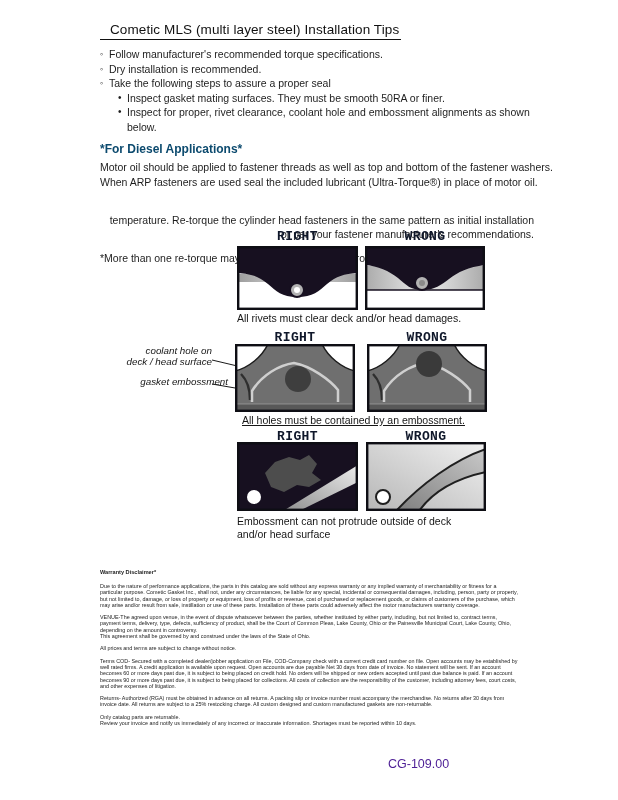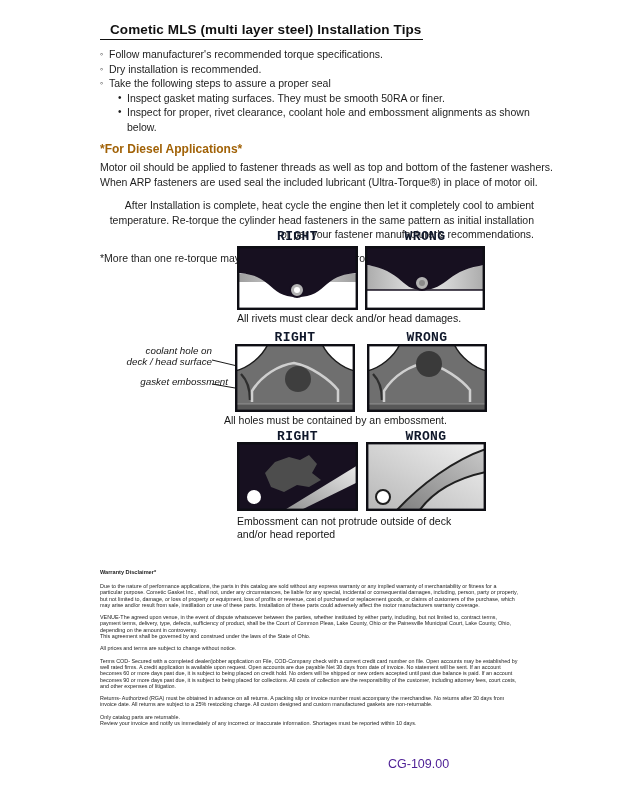--- a/index.html
+++ b/index.html
@@ -6,28 +6,28 @@
   body{
     width:618px;height:800px;position:relative;background:#ffffff;
     font-family:"Liberation Sans", sans-serif;color:#1d1d1d;
     -webkit-font-smoothing:antialiased;overflow:hidden;
   }
   .abs{position:absolute;}
 
   
   .text-col{position:absolute;left:100px;top:20px;width:434px;}
   .doc-title{
-    display:inline-block;font-size:13.5px;font-weight:bold;letter-spacing:.1px;
+    display:inline-block;font-size:13.5px;font-weight:normal;letter-spacing:.1px;
     border-bottom:1.6px solid #111;padding:0 2px 2px 10px;margin:0 0 7px 0;color:#111;
   }
   .bullet-line{display:flex;font-size:10.5px;line-height:14.5px;}
   .bullet-line .marker{width:9px;flex:0 0 9px;font-size:9px;line-height:14.5px;text-align:left;}
   .bullet-line.sub{margin-left:18px;}
   .bullet-line.sub .marker{font-size:10px;}
-  .diesel-heading{font-size:12px;font-weight:bold;margin:8px 0 4px 0;color:#a16207;}
+  .diesel-heading{font-size:12px;font-weight:bold;margin:8px 0 4px 0;color:#0c4a6e;}
   .para{font-size:10.5px;line-height:14.5px;margin:0 0 9px 0;text-align:right;}
   .para .line{white-space:nowrap;}
   .note-line{font-size:10.5px;line-height:14.5px;margin-top:3px;}
 
   
   .fig-label{font-size:13px;font-weight:bold;color:#0f172a;text-align:center;letter-spacing:.4px;font-family:Liberation Mono, monospace;}
   .fig-caption{font-size:10.5px;line-height:12.5px;color:#161616;}
   .panel{display:block;}
   .panel svg{display:block;width:100%;height:100%;}
   .side-label{font-size:9.8px;line-height:10.5px;text-align:right;color:#161616;font-style:italic;}
@@ -69,21 +69,21 @@
     </div>
   </div>
 
   <div>
     <div class="diesel-heading">*For Diesel Applications*</div>
     <p class="para">
       <span class="line">Motor oil should be applied to fastener threads as well as top and bottom of the fastener washers.</span><br>
       <span class="line">When ARP fasteners are used seal the included lubricant (Ultra-Torque®) in place of motor oil.</span>
     </p>
     <p class="para">
-      <span class="line">After Installation is complete, heat cycle the engine then let it completely cool to ambient</span><br>
+      <br>
       <span class="line">temperature. Re-torque the cylinder head fasteners in the same pattern as initial installation</span><br>
       <span class="line">or per your fastener manufacturer's recommendations.</span>
     </p>
     <div class="note-line">*More than one re-torque may be required to achieve proper fastener stretch*</div>
   </div>
 </div>
 
 <div class="abs fig-label" style="left:237px;top:229px;width:121px;">RIGHT</div>
 <div class="abs fig-label" style="left:365px;top:229px;width:120px;">WRONG</div>
 
@@ -161,21 +161,21 @@
     <path d="M120,0 H87 C93,13 107,24 120,27 Z" fill="#ffffff" stroke="#1c1c1c" stroke-width="1.5"></path>
     <path d="M6,30 C12,36 15,44 15,56" stroke="#2e2e2e" stroke-width="2.4" fill="none"></path>
     <path d="M17,58 V47 C27,31 44,21 59,19 C76,22 95,36 103,46 V58" fill="none" stroke="#cfcfcf" stroke-width="2.5" stroke-linejoin="round"></path>
     <circle cx="62" cy="20" r="13" fill="#3a3a3a"></circle>
     <rect x="0" y="60" width="120" height="8" fill="#585858"></rect>
     <line x1="0" y1="60" x2="120" y2="60" stroke="#9c9c9c" stroke-width="0.8"></line>
     <rect x="1.2" y="1.2" width="117.6" height="65.6" fill="none" stroke="#0e0e14" stroke-width="2.4"></rect>
   </svg>
 </div>
 
-<div class="abs fig-caption" style="left:224px;top:414px;width:280px;">All holes must be contained by an embossment.</div>
+<div class="abs fig-caption" style="left:242px;top:414px;width:280px;text-decoration:underline;">All holes must be contained by an embossment.</div>
 
 <div class="abs fig-label" style="left:237px;top:429px;width:121px;">RIGHT</div>
 <div class="abs fig-label" style="left:366px;top:429px;width:120px;">WRONG</div>
 
 <div class="abs panel" style="left:237px;top:442px;width:121px;height:69px;">
   <svg viewBox="0 0 121 69" preserveAspectRatio="none" aria-hidden="true">
     <defs>
       <linearGradient id="g3r" x1="0" y1="1" x2="1" y2="0">
         <stop offset="0" stop-color="#8f8f8f"></stop>
           <stop offset="1" stop-color="#ececec"></stop>
@@ -201,21 +201,21 @@
           <stop offset="1" stop-color="#c9c9c9"></stop>
       </linearGradient>
     </defs>
     <rect width="120" height="69" fill="url(#g3w)"></rect>
     <path d="M30,69 C55,42 88,18 120,7 L120,30 C92,36 68,48 53,69 Z" fill="url(#g3w2)" stroke="#1f1f1f" stroke-width="2"></path>
     <circle cx="17" cy="55" r="7" fill="#ffffff" stroke="#1f1f1f" stroke-width="2"></circle>
     <rect x="1.2" y="1.2" width="117.6" height="66.6" fill="none" stroke="#0e0e14" stroke-width="2.4"></rect>
   </svg>
 </div>
 
-<div class="abs fig-caption" style="left:237px;top:515px;width:240px;">Embossment can not protrude outside of deck and/or head reported</div>
+<div class="abs fig-caption" style="left:237px;top:515px;width:240px;">Embossment can not protrude outside of deck and/or head surface</div>
 
 <div class="disclaimer">
   <div class="d-head">Warranty Disclaimer*</div>
   <p>Due to the nature of performance applications, the parts in this catalog are sold without any express warranty or any implied warranty of merchantability or fitness for a particular purpose.  Cometic Gasket Inc., shall not, under any circumstances, be liable for any special, incidental or consequential damages, including, person, party or property, but not limited to, damage, or loss of property or equipment, loss of profits or revenue, cost of purchased or replacement goods, or claims of customers of the purchase, which may arise and/or result from sale, instillation or use of these parts.  Installation of these parts could adversely affect the motor manufacturers warranty coverage.</p>
   <p class="tight">VENUE-The agreed upon venue, in the event of dispute whatsoever between the parties, whether instituted by either party, including, but not limited to, contract terms, payment terms, delivery, type, defects, sufficiency of product, shall be the Court of Common Pleas, Lake County, Ohio or the Painesville Municipal Court, Lake County, Ohio, depending on the amount in controversy.</p>
   <p>This agreement shall be governed by and construed under the laws of the State of Ohio.</p>
   <p>All prices and terms are subject to change without notice.</p>
   <p>Terms COD- Secured with a completed dealer/jobber application on File, COD-Company check with a current credit card number on file.  Open accounts may be established by well rated firms.  A credit application is available upon request.  Open accounts are due payable Net 30 days from date of invoice.  No statement will be sent.  If an account becomes 60 or more days past due, it is subject to being placed on credit hold.  No orders will be shipped or new orders accepted until past due balance is paid.  If an account becomes 90 or more days past due, it is subject to being placed for collections.  All costs of collection are the responsibility of the customer, including attorney fees, court costs, and other expenses of litigation.</p>
   <p>Returns- Authorized (RGA) must be obtained in advance on all returns.  A packing slip or invoice number must accompany the merchandise.  No returns after 30 days from invoice date.  All returns are subject to a 25% restocking charge.  All custom designed and custom manufactured gaskets are non-returnable.</p>
   <p class="tight">Only catalog parts are returnable.</p>

